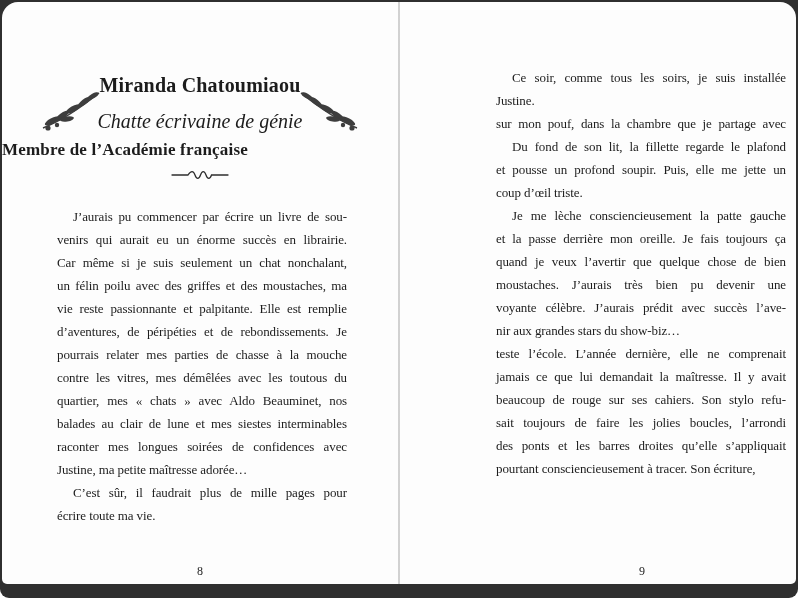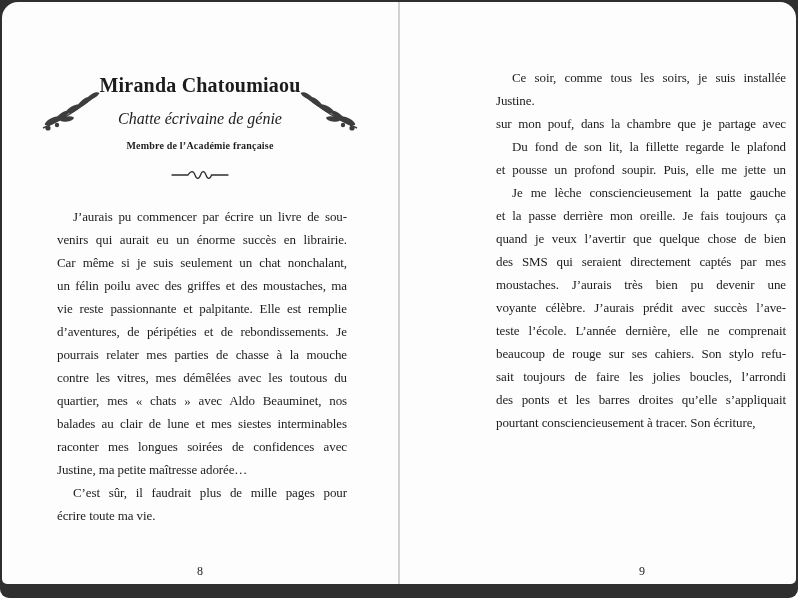--- a/index.html
+++ b/index.html
@@ -23,25 +23,25 @@
   .page { position: absolute; top: 0; height: 582px; }
   .page-left { left: 0; width: 396px; }
   .page-right { left: 398px; width: 396px; margin-left: 44px; }
 
   .chapter-title {
     position: absolute; top: 72px; left: 0; width: 100%; margin: 0;
     text-align: center; font-size: 20px; font-weight: bold; letter-spacing: 0.2px;
   }
   .chapter-subtitle {
     position: absolute; top: 108px; left: 0; width: 100%;
-    text-align: center; font-size: 16px; font-style: italic;
+    text-align: center; font-size: 20px; font-style: italic;
   }
   .chapter-affiliation {
     position: absolute; top: 138px; left: 0; width: 100%;
-    text-align: center; font-size: 10px; font-weight: bold; letter-spacing: 0.2px;
+    text-align: left; font-size: 17px; font-weight: bold; letter-spacing: 0.2px;
   }
   .ornament { position: absolute; top: 86px; width: 62px; height: 44px; }
   .ornament.left  { left: 38px; }
   .ornament.right { right: 38px; transform: scaleX(-1); }
   .divider { position: absolute; top: 166px; left: 0; width: 100%; text-align: center; }
 
   .body-text { position: absolute; width: 290px; }
   #left-body  { top: 203px; left: 55px; }
   #right-body { top: 64px;  left: 52px; }
 
@@ -127,27 +127,29 @@
       <div class="page-num">8</div>
     </section>
 
     <section class="page page-right">
       <div class="body-text" id="right-body">
           <div class="line first">Ce soir, comme tous les soirs, je suis installée</div>
           <div class="line plast">Justine.</div>
           <div class="line">sur mon pouf, dans la chambre que je partage avec</div>
           <div class="line first">Du fond de son lit, la fillette regarde le plafond</div>
           <div class="line">et pousse un profond soupir. Puis, elle me jette un</div>
+          <div class="line plast">coup d’œil triste.</div>
           <div class="line first">Je me lèche consciencieusement la patte gauche</div>
           <div class="line">et la passe derrière mon oreille. Je fais toujours ça</div>
           <div class="line">quand je veux l’avertir que quelque chose de bien</div>
-          <div class="line">des SMS qui seraient directement captés par mes</div>
           <div class="line">moustaches. J’aurais très bien pu devenir une</div>
           <div class="line">voyante célèbre. J’aurais prédit avec succès l’ave-</div>
+          <div class="line plast">nir aux grandes stars du show-biz…</div>
           <div class="line">teste l’école. L’année dernière, elle ne comprenait</div>
+          <div class="line">jamais ce que lui demandait la maîtresse. Il y avait</div>
           <div class="line">beaucoup de rouge sur ses cahiers. Son stylo refu-</div>
           <div class="line">sait toujours de faire les jolies boucles, l’arrondi</div>
           <div class="line">des ponts et les barres droites qu’elle s’appliquait</div>
           <div class="line plast">pourtant consciencieusement à tracer. Son écriture,</div>
         </div>
       <div class="page-num">9</div>
     </section>
   </div>
 </div>
 

